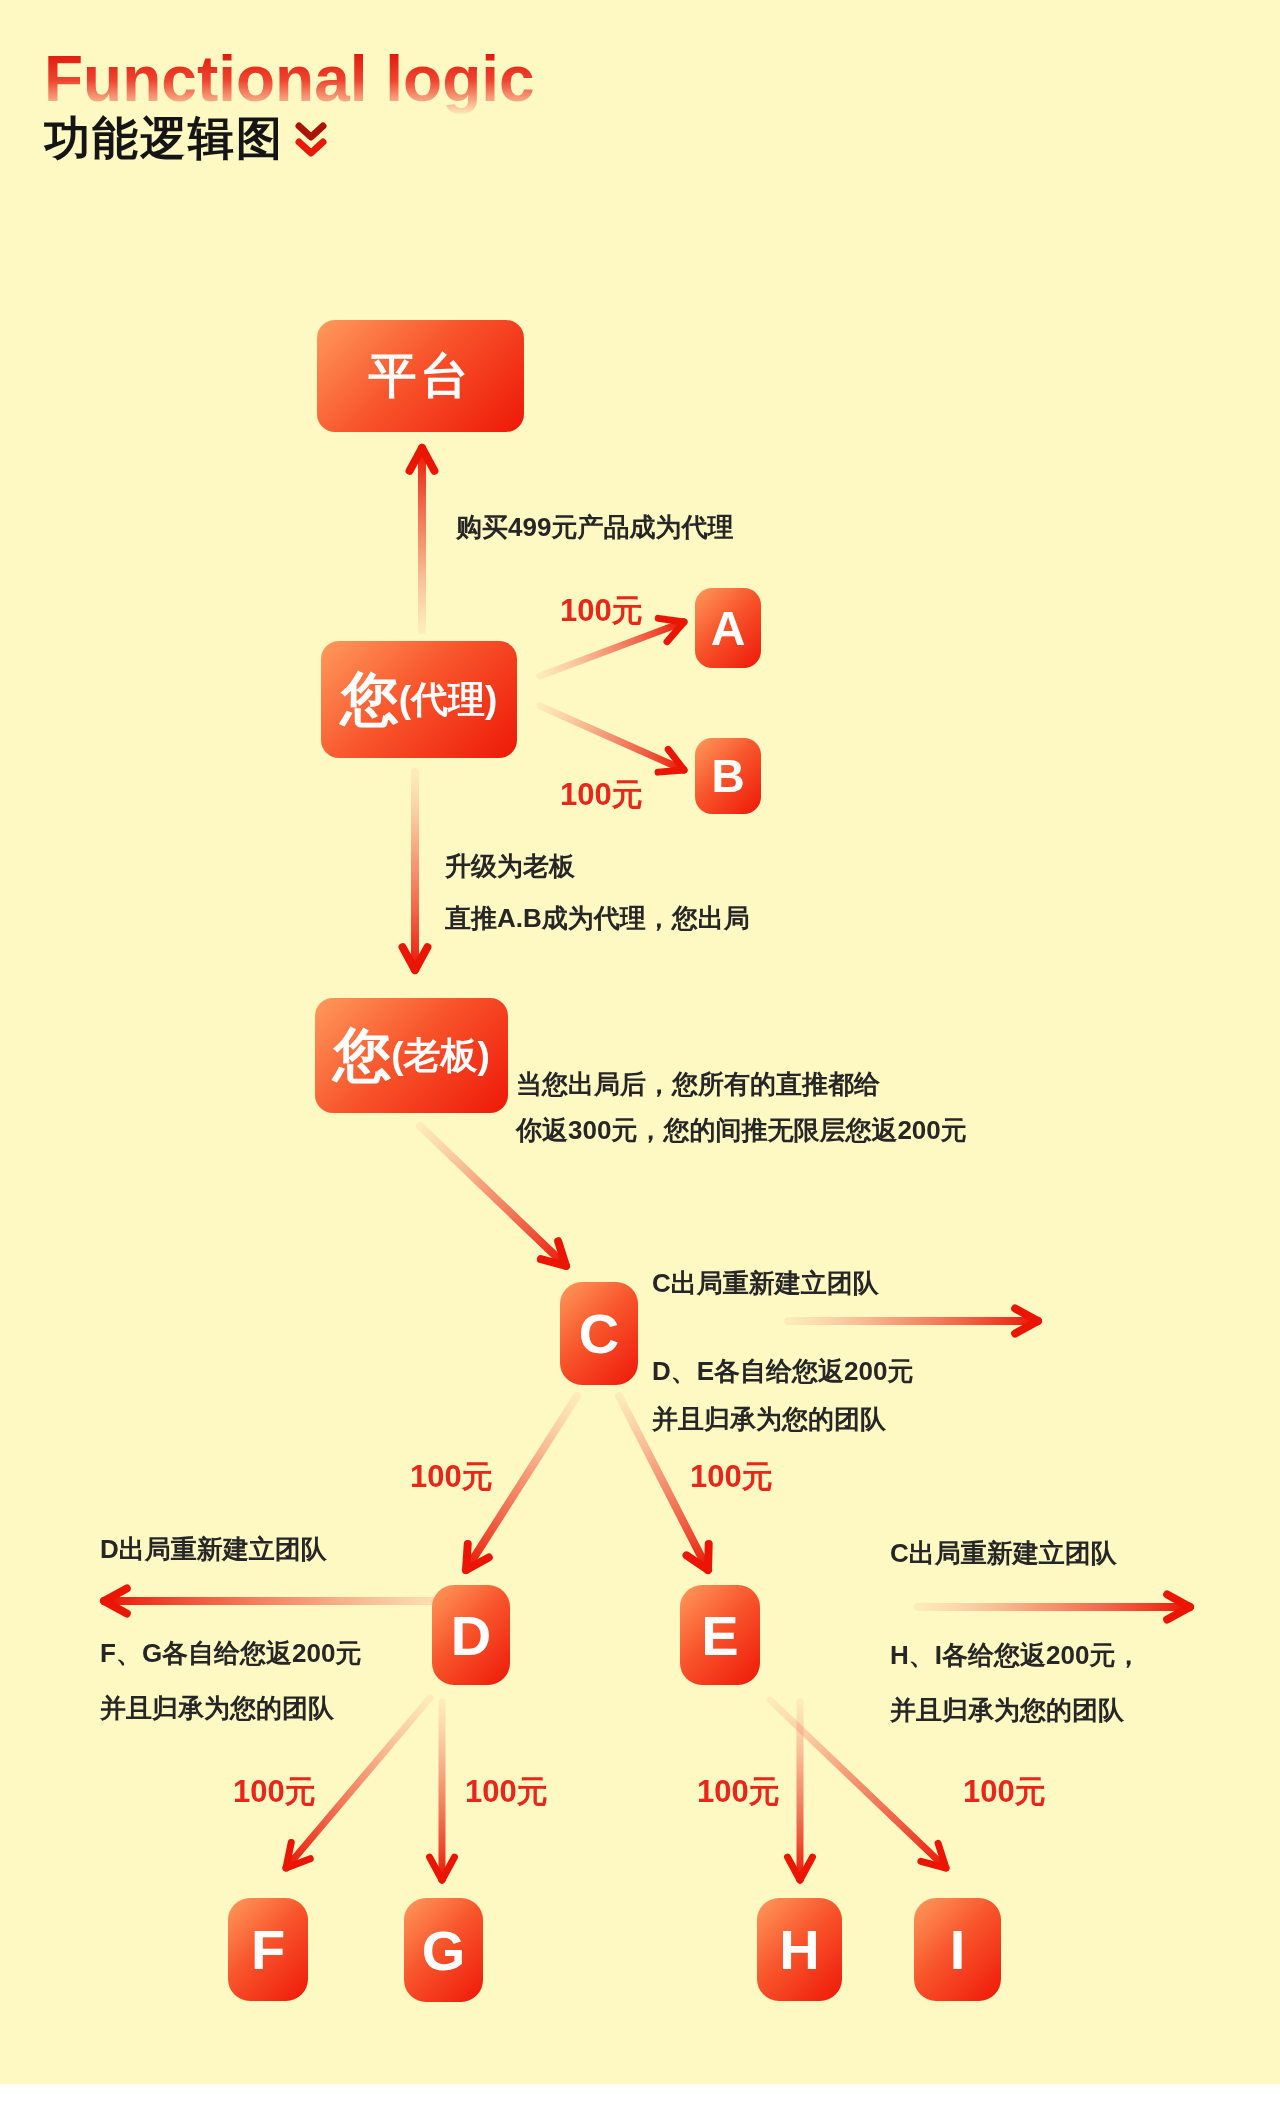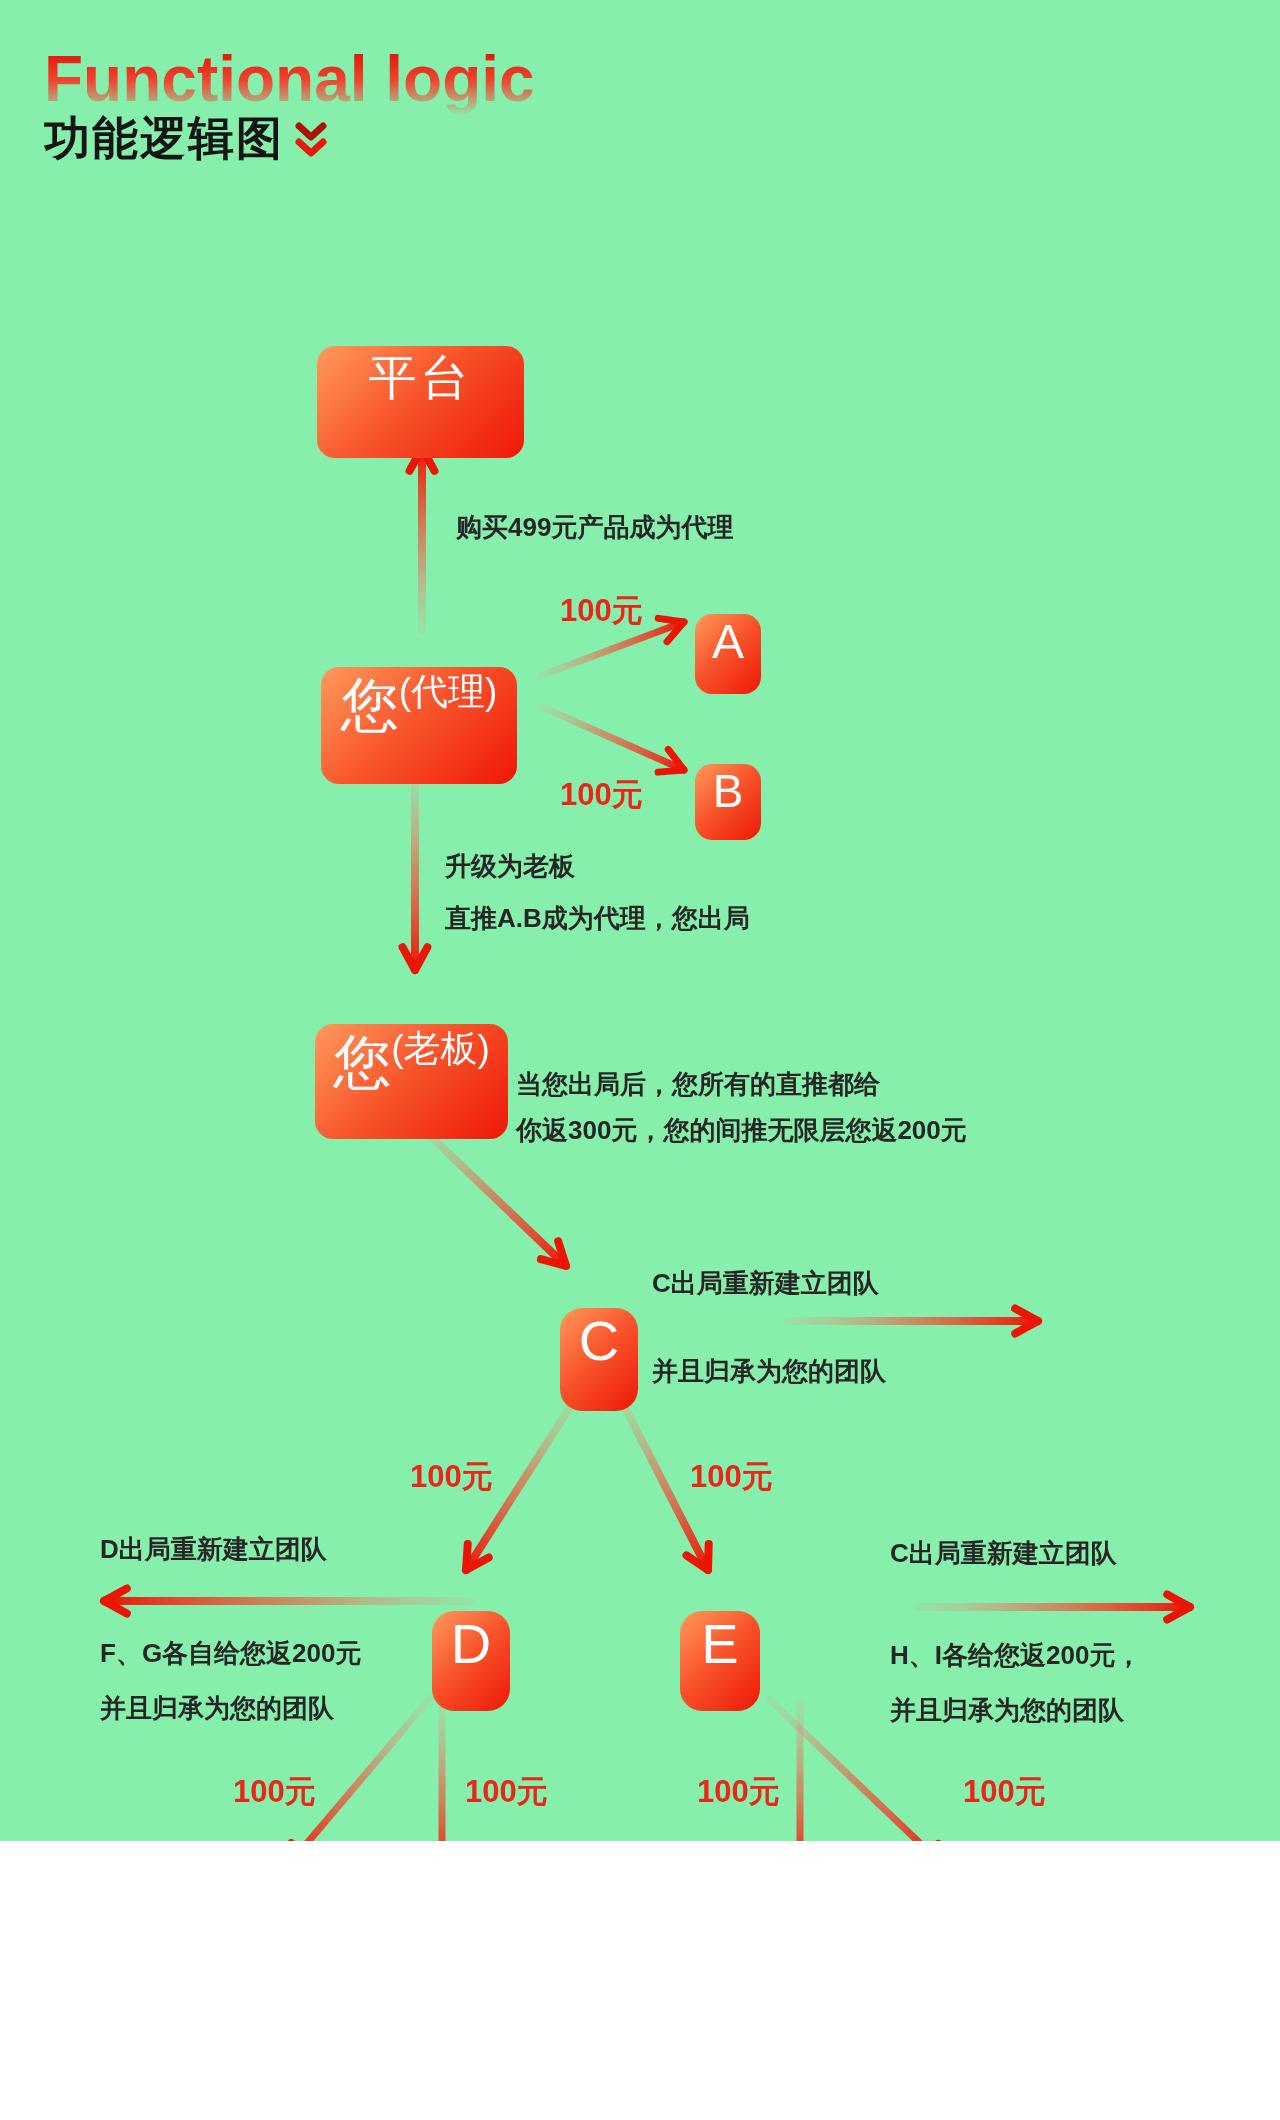--- a/index.html
+++ b/index.html
@@ -1,34 +1,33 @@
 <!DOCTYPE html>
 <html><head>
 <meta charset="utf-8">
 <style>
   html,body{margin:0;padding:0;background:#ffffff;}
   .page{
-    position:relative;width:1280px;height:1841px;background:#86efac;overflow:hidden;
+    position:relative;width:1280px;height:2084px;background:#fef9c3;overflow:hidden;
     font-family:"Liberation Sans","DejaVu Sans",sans-serif;
   }
   .title{
     position:absolute;left:44px;top:42px;
     font-size:64px;font-weight:800;white-space:nowrap;
     background:linear-gradient(180deg,#de1105 8%,#ee4530 52%,rgba(250,195,188,0.08) 100%);
     -webkit-background-clip:text;background-clip:text;color:transparent;
   }
   .subtitle-row{position:absolute;left:44px;top:108px;display:flex;align-items:flex-start;justify-content:space-between;}
   .subtitle{font-size:46px;font-weight:800;color:#151515;white-space:nowrap;letter-spacing:2px;}
   .chevron{margin-left:10px;margin-top:14px;}
   .node{
-    position:absolute;display:flex;align-items:flex-start;justify-content:center;
-    color:#ffffff;font-weight:400;
+    position:absolute;display:flex;align-items:center;justify-content:center;
+    color:#ffffff;font-weight:700;
     background:linear-gradient(135deg,#ff9a5c 0%,#f8562c 45%,#ee1808 100%);
     border-radius:18px;
-    margin-top:26px;
   }
   .node.letter{border-radius:22px;font-size:56px;}
   .note{position:absolute;font-weight:700;font-size:26px;color:#262626;white-space:nowrap;}
   .fee{position:absolute;font-weight:700;font-size:31px;color:#e9261a;white-space:nowrap;}
   svg.arrows{position:absolute;left:0;top:0;z-index:1;}
   .node,.note,.fee,.title,.subtitle-row{z-index:2;}
 </style>
 </head>
 <body>
 
@@ -249,20 +248,21 @@
   </div>
 
   <div class="note" style="left:516px;top:1017px;line-height:46px;margin-top:44px;">
     <div>当您出局后，您所有的直推都给</div>
     <div>你返300元，您的间推无限层您返200元</div>
   </div>
 
   <div class="note" style="left:652px;top:1266px;text-align:right;">C出局重新建立团队</div>
 
   <div class="note" style="left:652px;top:1347px;line-height:48px;">
+    <div>D、E各自给您返200元</div>
     <div>并且归承为您的团队</div>
   </div>
 
   <div class="fee" style="left:410px;top:1456px;">100元</div>
   <div class="fee" style="left:690px;top:1456px;">100元</div>
 
   <div class="note" style="left:100px;top:1532px;">D出局重新建立团队</div>
 
   <div class="note" style="left:100px;top:1626px;line-height:55px;">
     <div>F、G各自给您返200元</div>

